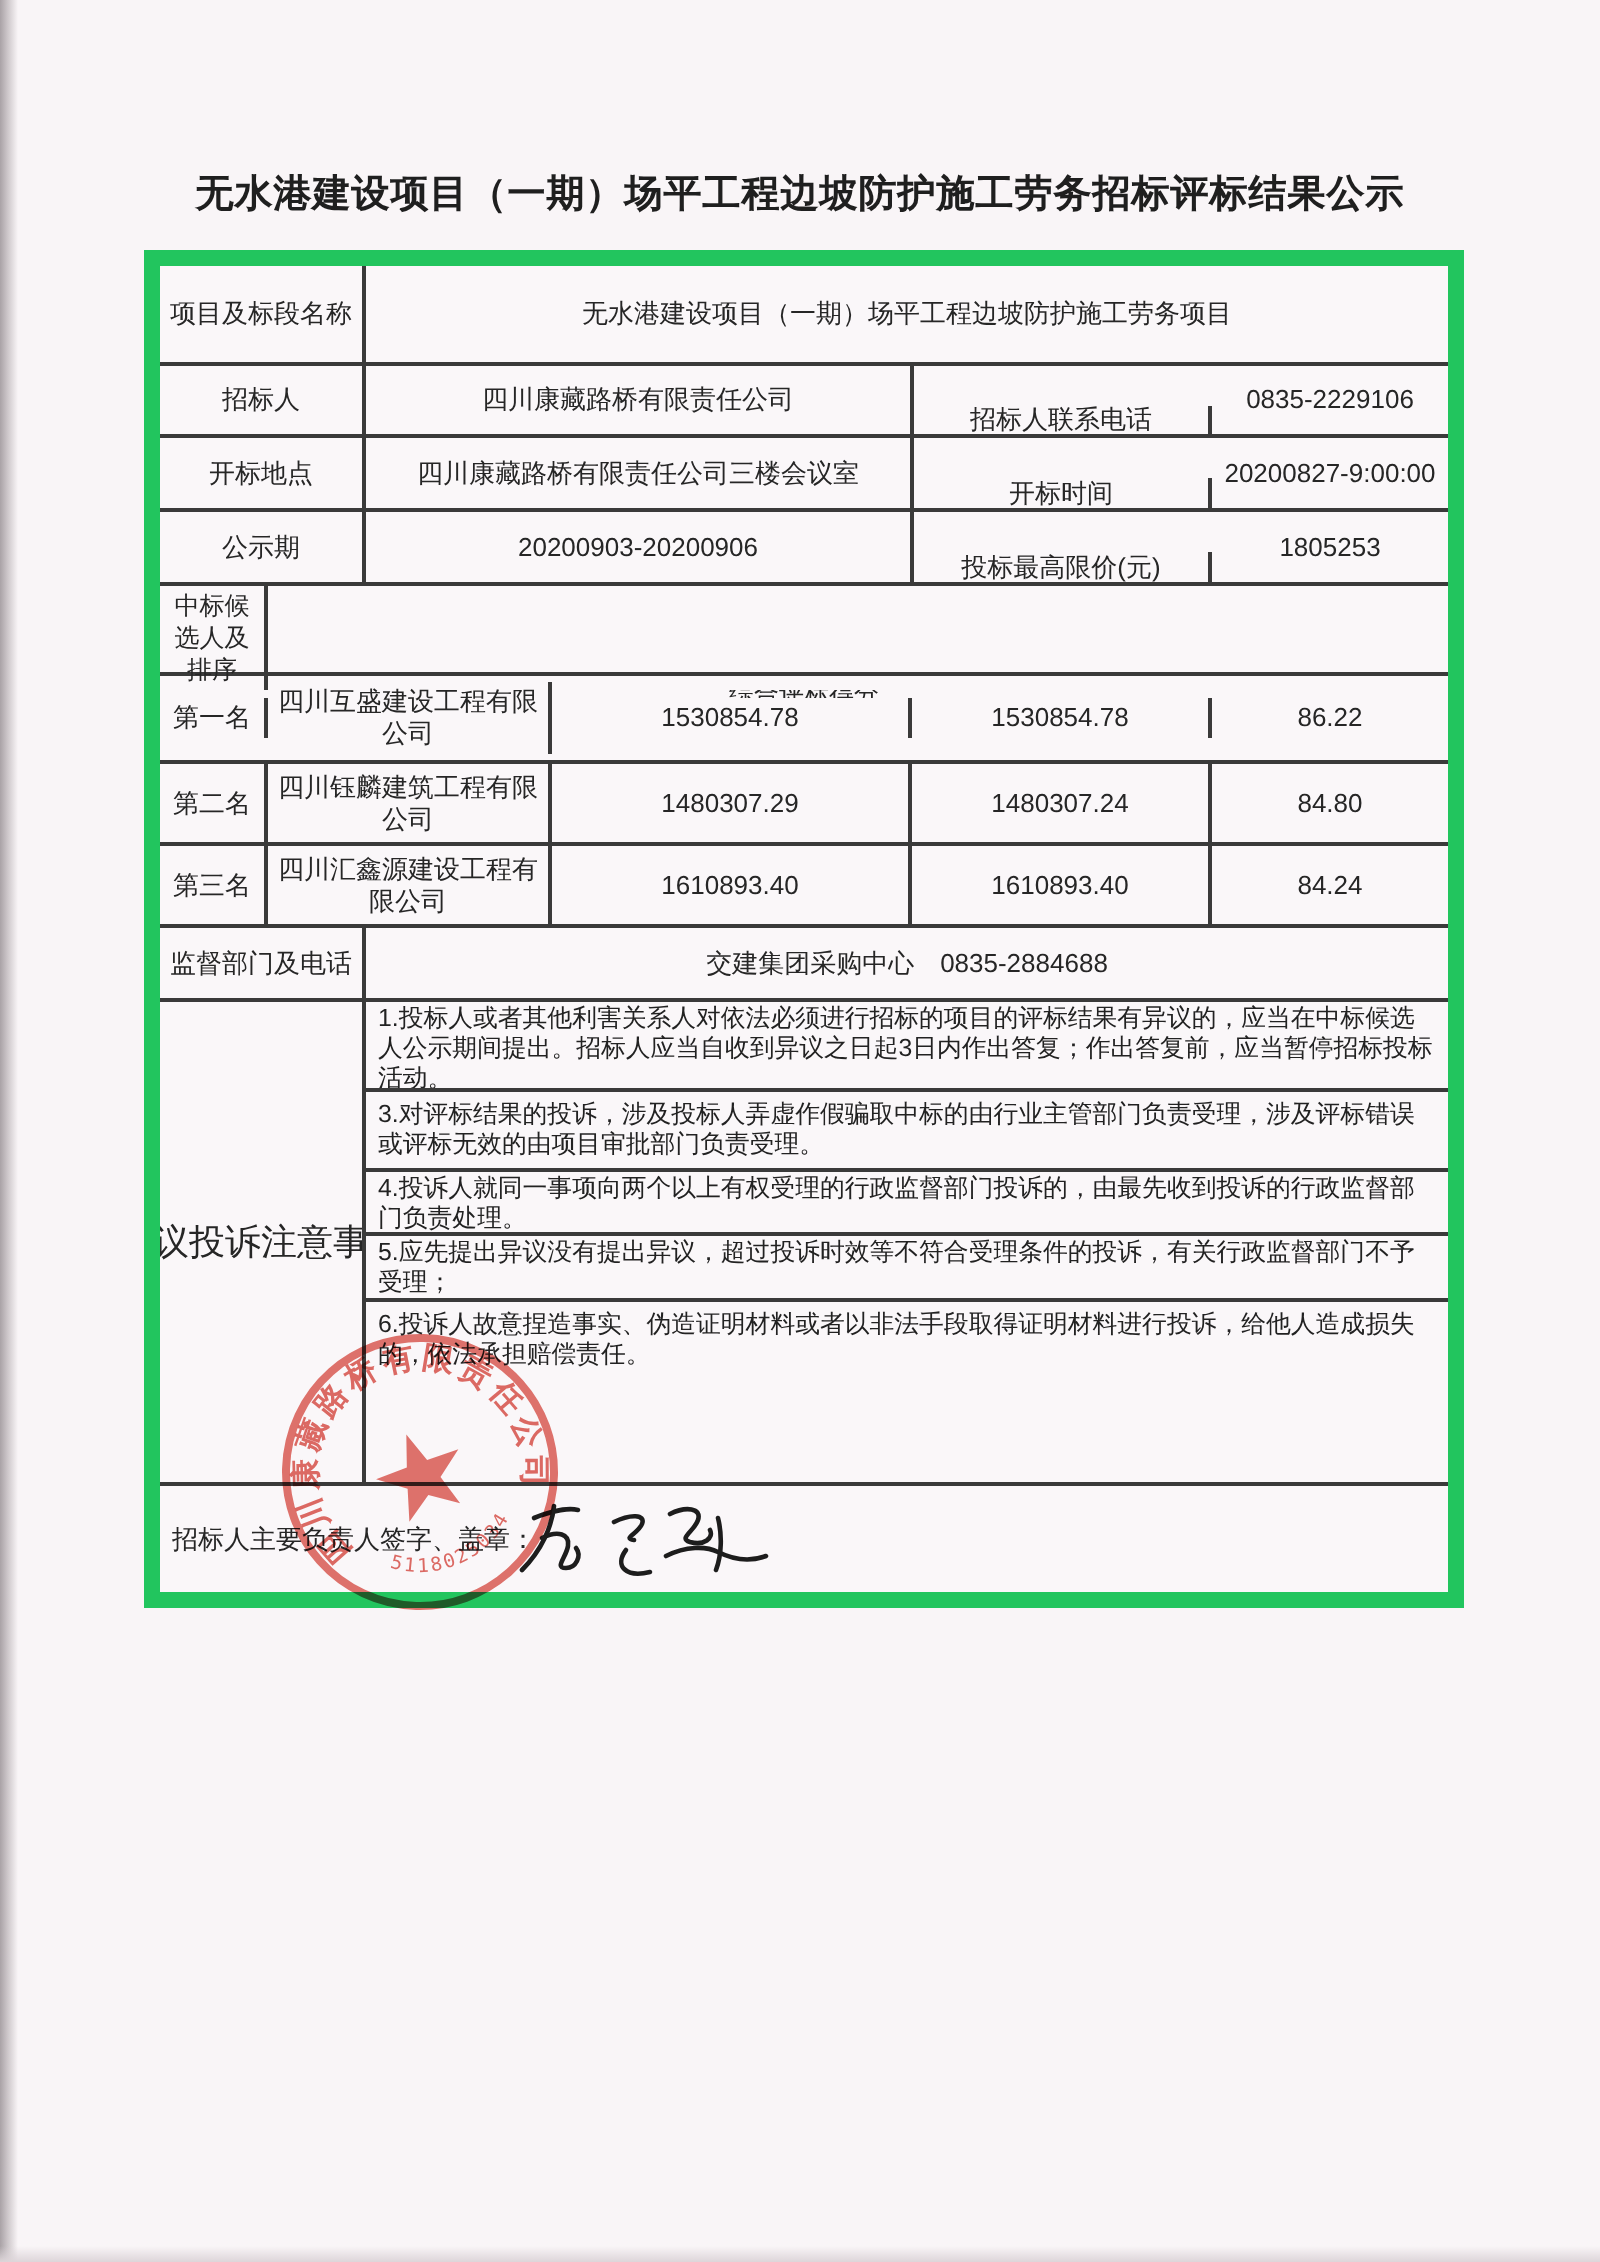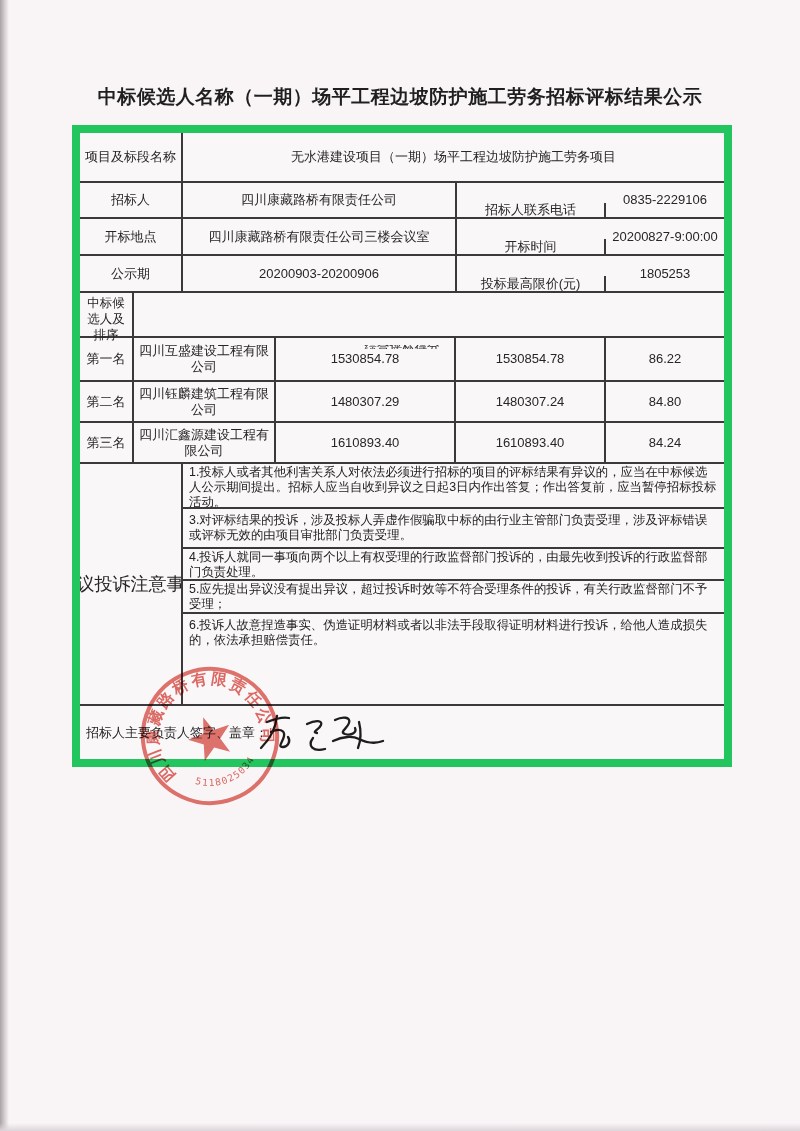--- a/index.html
+++ b/index.html
@@ -50,21 +50,21 @@
   .c1 { width:54px;  flex:none; }   
   .c2 { width:142px; flex:none; }
   .c3 { width:180px; flex:none; }
   .c4 { width:150px; flex:none; }
   
   .r1  { height:50px; }
   .r2  { height:36px; }
   .r3  { height:37px; }
   .r4  { height:37px; }
   .r5  { height:45px;flex-direction:column; }
-  .r6  { height:44px; }
+  .r6  { height:44px;align-items:center; }
   .r7  { height:41px; }
   .r8  { height:41px; }
   .r9  { height:37px; }
   .r10 { height:242px; }
   .r11 { height:53px; }
   .hdr { font-size:12.5px; }
   .notes-col { flex:1; display:flex; flex-direction:column;border-radius:15px; }
   .note-item {
     font-size:12.4px; line-height:15px; text-align:left;
     padding:2px 6px 0 6px; border-bottom:2px solid #3a3a3a;
@@ -90,21 +90,21 @@
   }
   .nowrap { white-space:nowrap; }
 </style>
 </head>
 <body>
 
 <div class="page">
   <div class="edge-left"></div>
   <div class="edge-bottom"></div>
 
-  <div class="doc-title">中标候选人名称（一期）场平工程边坡防护施工劳务招标评标结果公示</div>
+  <div class="doc-title">无水港建设项目（一期）场平工程边坡防护施工劳务招标评标结果公示</div>
 
   <div class="doc-table">
 
     <div class="row r1">
       <div class="cell wA">项目及标段名称</div>
       <div class="cell flex1">无水港建设项目（一期）场平工程边坡防护施工劳务项目</div>
     </div>
 
     <div class="row r2">
       <div class="cell wA">招标人</div>
@@ -149,20 +149,24 @@
     </div>
 
     <div class="row r8">
       <div class="cell c1">第三名</div>
       <div class="cell c2">四川汇鑫源建设工程有限公司</div>
       <div class="cell c3">1610893.40</div>
       <div class="cell c4">1610893.40</div>
       <div class="cell flex1">84.24</div>
     </div>
 
+    <div class="row r9">
+      <div class="cell wA">监督部门及电话</div>
+      <div class="cell flex1">交建集团采购中心　0835-2884688</div>
+    </div>
 
     <div class="row r10">
       <div class="cell wA nowrap" style="font-size:18px;">异议投诉注意事项</div>
       <div class="notes-col">
         <div class="note-item n1">1.投标人或者其他利害关系人对依法必须进行招标的项目的评标结果有异议的，应当在中标候选人公示期间提出。招标人应当自收到异议之日起3日内作出答复；作出答复前，应当暂停招标投标活动。</div>
         <div class="note-item n3">3.对评标结果的投诉，涉及投标人弄虚作假骗取中标的由行业主管部门负责受理，涉及评标错误或评标无效的由项目审批部门负责受理。</div>
         <div class="note-item n4">4.投诉人就同一事项向两个以上有权受理的行政监督部门投诉的，由最先收到投诉的行政监督部门负责处理。</div>
         <div class="note-item n5">5.应先提出异议没有提出异议，超过投诉时效等不符合受理条件的投诉，有关行政监督部门不予受理；</div>
         <div class="note-item n6">6.投诉人故意捏造事实、伪造证明材料或者以非法手段取得证明材料进行投诉，给他人造成损失的，依法承担赔偿责任。</div>
       </div>

